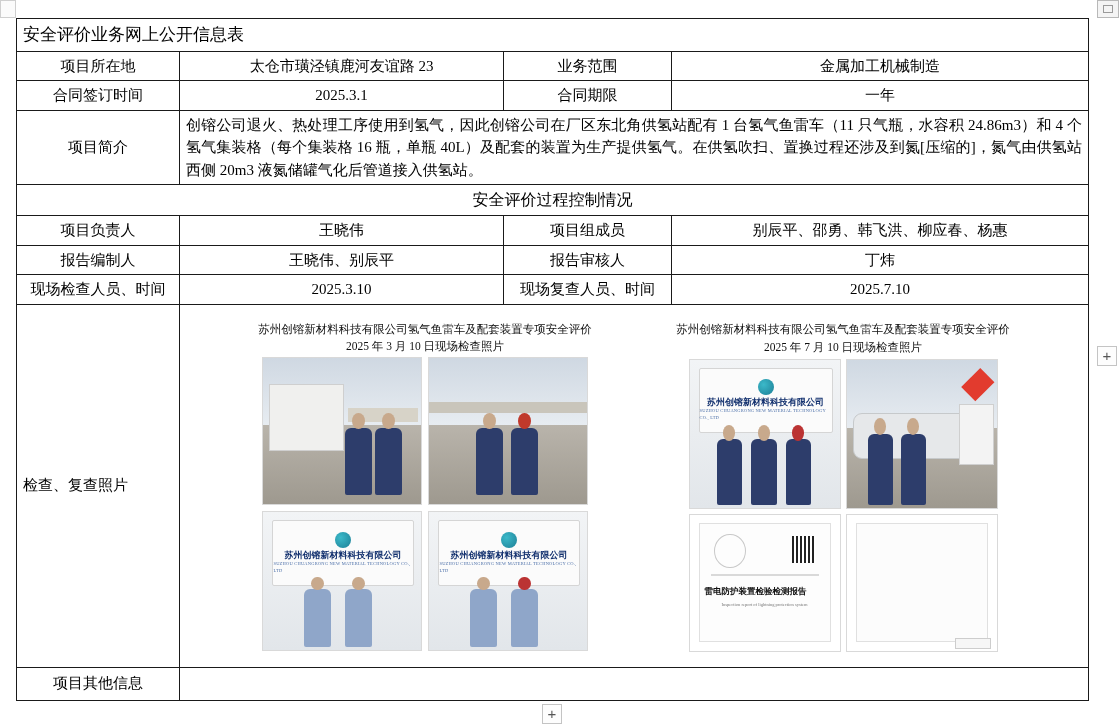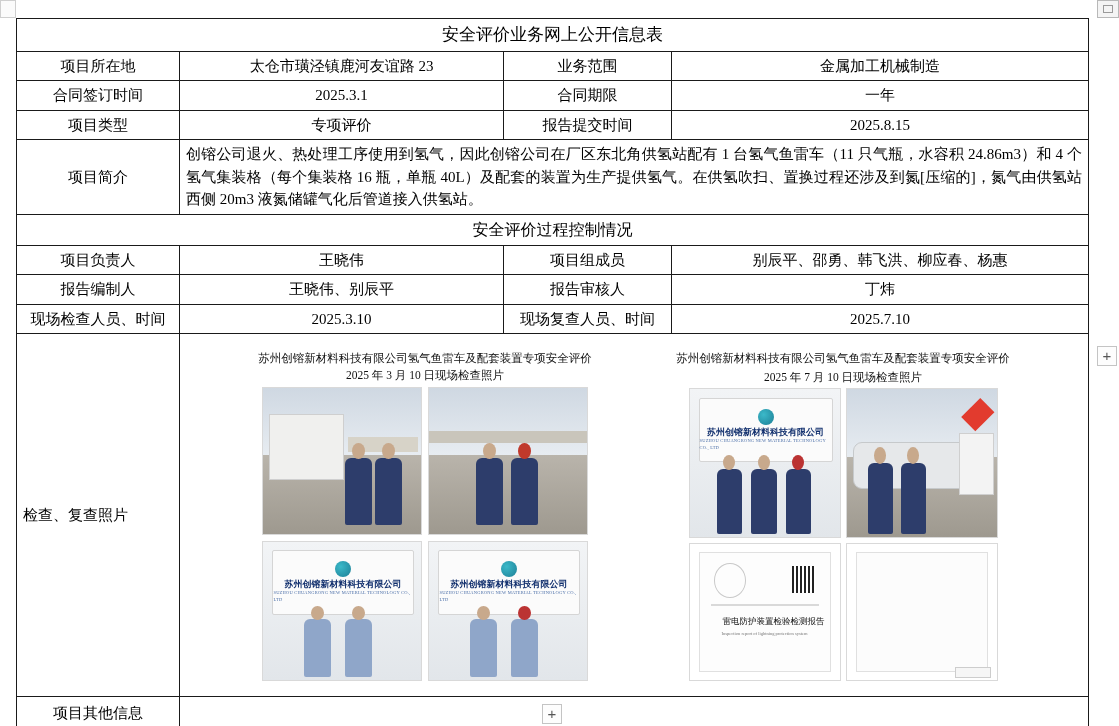--- a/index.html
+++ b/index.html
@@ -74,21 +74,20 @@
     width: 1072px;
     table-layout: fixed;
   }
   table.main td {
     border: 1px solid #1a1a1a;
     padding: 3px 6px;
     vertical-align: middle;
     line-height: 1.5;
   }
   .title-cell {
-    text-align: center;
     font-size: 17px;
     padding: 6px 0;
   }
   .lbl {
     text-align: center;
     white-space: nowrap;
   }
   .val {
     text-align: center;
   }
@@ -187,21 +186,21 @@
     background:radial-gradient(circle at 35% 35%, #3bb9c9, #1d7f96);
     margin-bottom:2px;
   }
   
   .tanker { position:absolute; left:4%; top:36%; width:92%; height:30%; background:#e6e8ea; border-radius:9px; border:1px solid #c6c9cb; }
   .tanker-cab { position:absolute; right:2%; top:30%; width:22%; height:40%; background:#f3f3f3; border:1px solid #cfcfcf; }
   .redplate { position:absolute; right:6%; top:8%; width:13%; height:18%; background:#e23b2e; transform:rotate(45deg); }
   
   .docpage { position:absolute; inset:6%; background:#fdfdfd; border:1px solid #e0e0e0; }
   .docline { position:absolute; left:14%; right:14%; height:2px; background:#d9d9d9; }
-  .doctitle { position:absolute; left:10%; right:10%; top:52%; text-align:right; font-size:8.5px; color:#111; }
+  .doctitle { position:absolute; left:10%; right:10%; top:52%; text-align:left; font-size:8.5px; color:#111;font-weight:bold; }
   .docsub { position:absolute; left:10%; right:10%; top:64%; text-align:center; font-size:4.5px; color:#777; }
   .qr { position:absolute; right:16%; top:16%; width:16%; height:20%; background:
       repeating-linear-gradient(90deg,#222 0 2px,#fff 2px 4px),
       repeating-linear-gradient(0deg,#222 0 2px,transparent 2px 4px); }
   .seal { position:absolute; left:16%; top:14%; width:20%; height:24%; border:1.5px solid #c9c9c9; border-radius:50%; }
   .mini-toolbar {
     position:absolute; right:6px; bottom:2px; width:34px; height:9px;
     border:1px solid #cdcdcd; background:#f6f6f6;
   }
   .last-row td { height: 26px; }
@@ -235,26 +234,20 @@
       <td class="val">金属加工机械制造</td>
     </tr>
 
     <tr>
       <td class="lbl">合同签订时间</td>
       <td class="val">2025.3.1</td>
       <td class="lbl">合同期限</td>
       <td class="val">一年</td>
     </tr>
 
-    <tr>
-      <td class="lbl">项目类型</td>
-      <td class="val">专项评价</td>
-      <td class="lbl">报告提交时间</td>
-      <td class="val">2025.8.15</td>
-    </tr>
 
     <tr>
       <td class="lbl">项目简介</td>
       <td class="val-left" colspan="3">创镕公司退火、热处理工序使用到氢气，因此创镕公司在厂区东北角供氢站配有 1 台氢气鱼雷车（11 只气瓶，水容积 24.86m3）和 4 个氢气集装格（每个集装格 16 瓶，单瓶 40L）及配套的装置为生产提供氢气。在供氢吹扫、置换过程还涉及到氮[压缩的]，氮气由供氢站西侧 20m3 液氮储罐气化后管道接入供氢站。</td>
     </tr>
 
     <tr>
       <td class="section-cell" colspan="4">安全评价过程控制情况</td>
     </tr>
 

